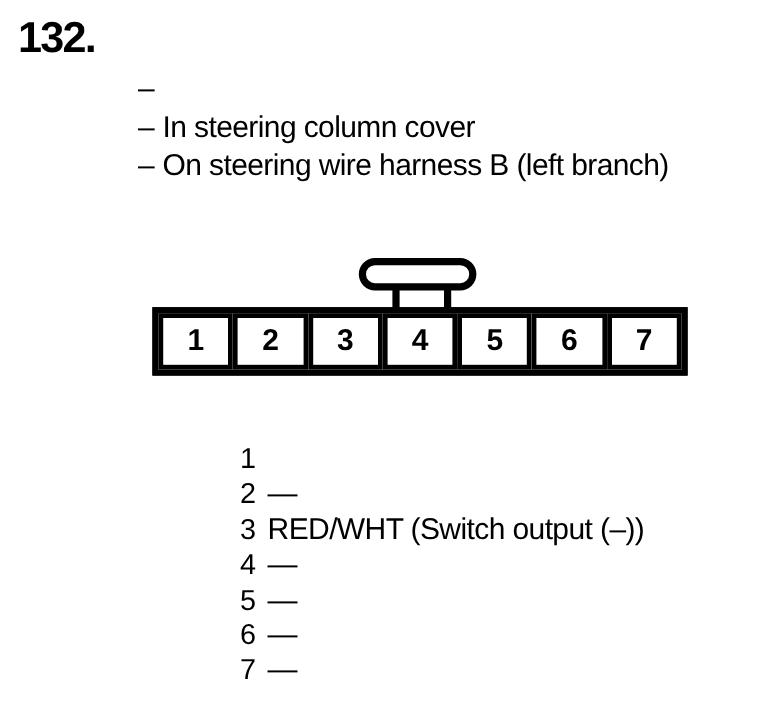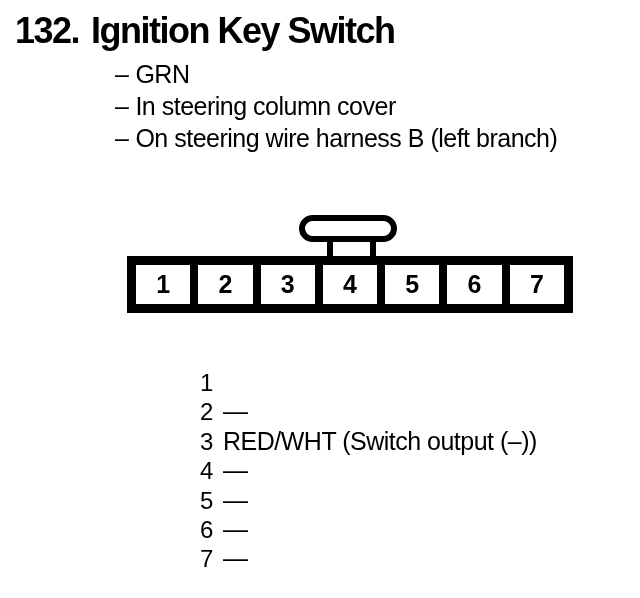--- a/index.html
+++ b/index.html
@@ -12,21 +12,20 @@
     font-family: "Liberation Sans", sans-serif;
     overflow: hidden;
   }
 
   
   .title-row {
     position: absolute;
     left: 15px;
     top: 10px;
     display: flex;
-    gap: 12px;
     font-size: 36px;
     font-weight: bold;
     letter-spacing: -1.5px;
     white-space: nowrap;
   }
 
   
   .notes {
     position: absolute;
     left: 115px;
@@ -107,27 +106,25 @@
     font-size: 24px;
   }
 </style>
 </head>
 <body>
 
 <div class="page">
 
   <div class="title-row">
     <span>132.</span>
-    <span>Ignition Key Switch</span>
   </div>
 
   <div class="notes">
     <div class="note-line">
       <span>–</span>
-      <span>GRN</span>
     </div>
     <div class="note-line">
       <span>–</span>
       <span>In steering column cover</span>
     </div>
     <div class="note-line">
       <span>–</span>
       <span>On steering wire harness B (left branch)</span>
     </div>
   </div>

